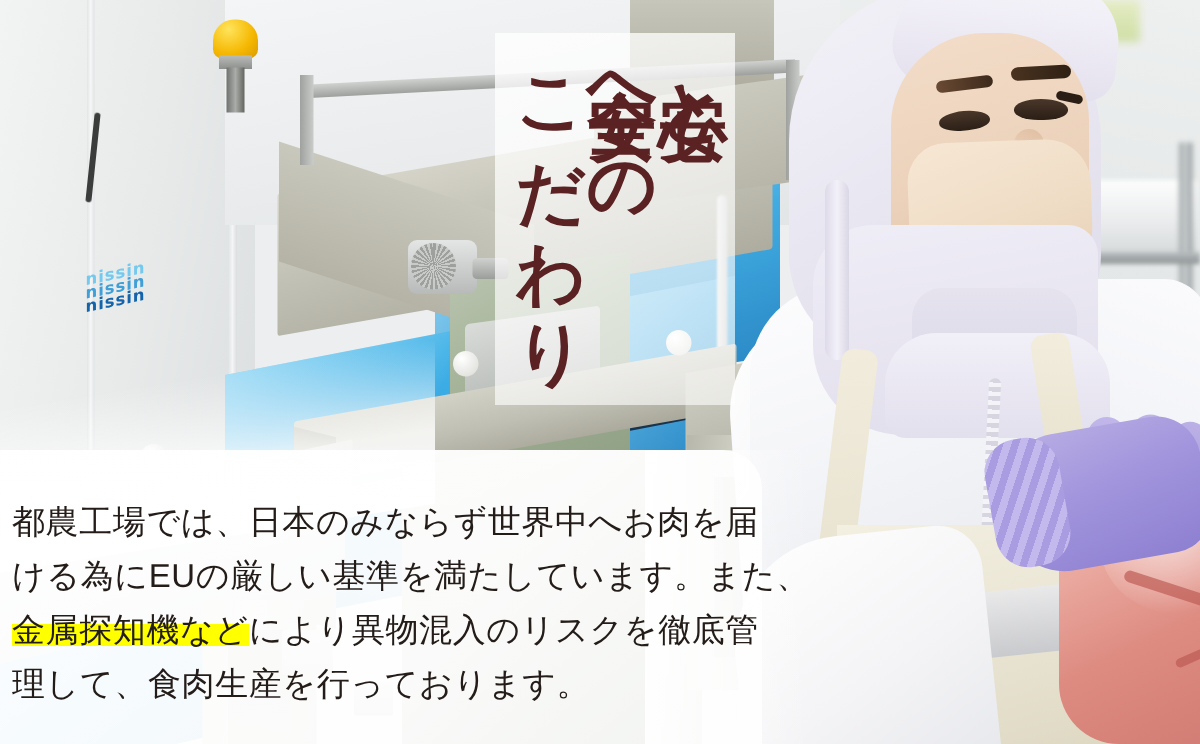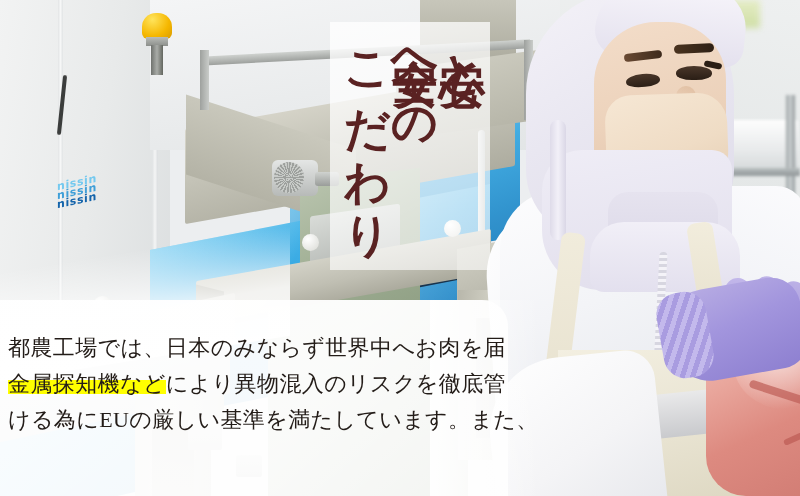--- a/index.html
+++ b/index.html
@@ -270,21 +270,21 @@
   
   .head-bar { position:absolute; left:25px; top:279px; height:37px;
            background:#522020; display:flex; align-items:center;
            padding:0 15px 0 17px; }
   .head-bar-txt { font-family:"Liberation Serif","DejaVu Serif",serif;
            font-weight:700; font-size:23px; letter-spacing:1.5px; color:#ffffff;
            line-height:1; white-space:nowrap; }
 
   
   .body-copy { position:absolute; left:8px; top:330px; width:500px;
-           font-family:Liberation Serif, serif;
+           font-family:Liberation Sans, sans-serif;
            font-size:22px; line-height:36px; color:#231c18;
            letter-spacing:.4px; }
   .body-copy p { margin:0; white-space:nowrap; }
   .hl { background:linear-gradient(transparent 36%, #ffff00 36%, #ffff00 94%, transparent 94%); }
 </style>
 </head>
 <body>
 
 <div class="stage">
 
@@ -397,17 +397,18 @@
 安全への
 こだわり</div>
 
   <div class="copy-wedge"></div>
   <div class="copy-panel"></div>
   <div class="copy-fade"></div>
 
 
   <div class="body-copy">
     <p>都農工場では、日本のみならず世界中へお肉を届</p>
+    <p>ける為にEUの厳しい基準を満たしています。また、</p>
     <p><span class="hl">金属探知機など</span><span>により異物混入のリスクを徹底管</span></p>
-    <p>ける為にEUの厳しい基準を満たしています。また、</p>
+    <p>理して、食肉生産を行っております。</p>
   </div>
 
 </div>
 
 </body></html>

